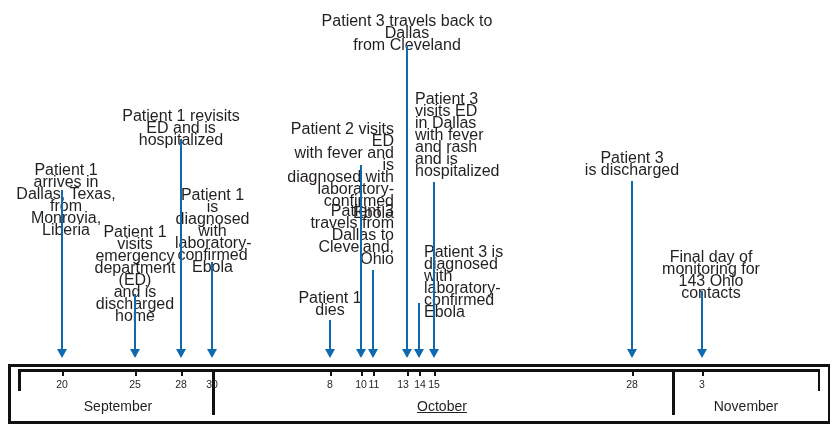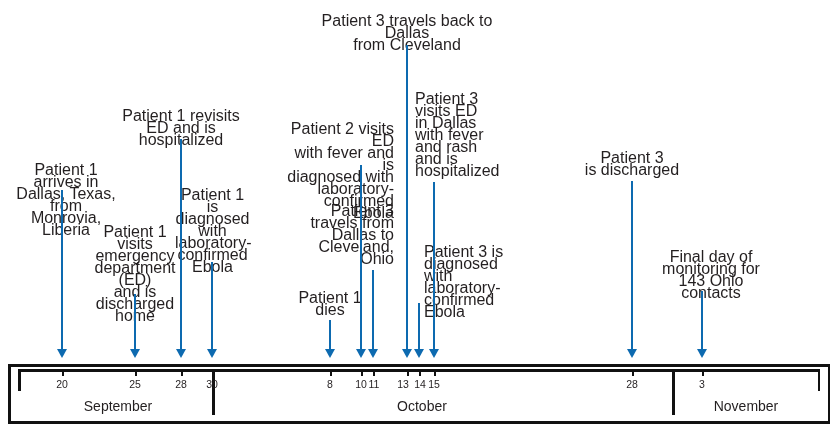--- a/index.html
+++ b/index.html
@@ -153,17 +153,17 @@
     <div class="daylbl" style="left:312px;">8</div>
     <div class="daylbl" style="left:343px;">10</div>
     <div class="daylbl" style="left:356px;">11</div>
     <div class="daylbl" style="left:385px;">13</div>
     <div class="daylbl" style="left:402px;">14</div>
     <div class="daylbl" style="left:416px;">15</div>
     <div class="daylbl" style="left:614px;">28</div>
     <div class="daylbl" style="left:684px;">3</div>
 
     <div class="monlbl" style="left:100px;">September</div>
-    <div class="monlbl" style="left:404px;">October</div>
+    <div class="monlbl" style="left:424px;text-decoration:underline;">October</div>
     <div class="monlbl" style="left:728px;">November</div>
   </div>
 
 </div>
 
 </body></html>

